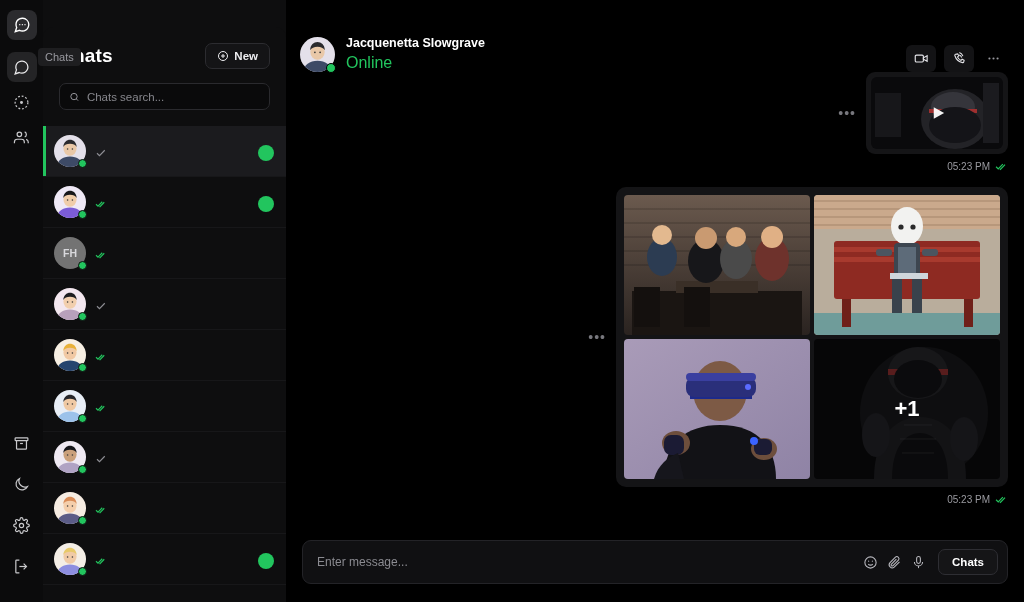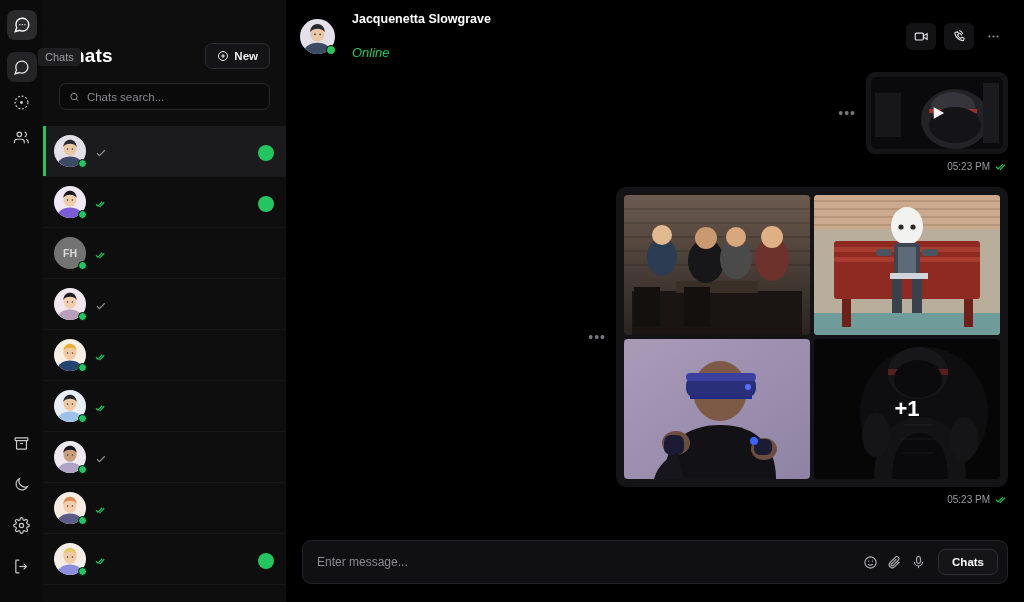--- a/index.html
+++ b/index.html
@@ -115,29 +115,29 @@
     background: #22c55e; color: #0b3d20; font-size: 9.5px; font-weight: bold;
     display: flex; align-items: center; justify-content: center; padding: 0 4px;
   }
   .tick { flex: 0 0 auto; display: flex; }
   .tick.read { color: #22c55e; }
   .tick.sent { color: #8e8e94; }
 
   
   .conv { flex: 1 1 auto; display: flex; flex-direction: column; background: #000; height: 602px; }
   .conv-head {
-    height: 72px; display: flex; align-items: center;
-    padding: 0 20px 0 14px; gap: 17px;
+    height: 72px; display: flex; align-items: flex-end;
+    padding: 0 20px 0 14px; gap: 11px;
   }
   .conv-avatar-wrap { position: relative; width: 35px; height: 35px; flex: 0 0 35px; }
   .conv-avatar { width: 35px; height: 35px; border-radius: 50%; overflow: hidden; display: block; }
   .dot-online.big { width: 10px; height: 10px; border-color: #000; }
   .conv-who { flex: 1 1 auto; }
   .conv-name { font-size: 12.5px; font-weight: bold; color: #fff; }
-  .conv-status { font-size: 13px; color: #22c55e; margin-top: 19px; font-style: italic; }
+  .conv-status { font-size: 16px; color: #22c55e; margin-top: 4px; }
   .head-actions { display: flex; align-items: center; gap: 8px; }
   .icon-btn {
     width: 30px; height: 27px; border-radius: 6px; background: #131315;
     display: flex; align-items: center; justify-content: center;
     color: #e6e6ea; cursor: pointer;
   }
   .icon-btn.plain { background: transparent; color: #9a9aa0; width: 22px; }
 
   .msgs { flex: 1 1 auto; padding: 0 16px 4px 16px; overflow: hidden; }
   .msg-out { display: flex; justify-content: flex-end; align-items: center; gap: 10px; margin-bottom: 14px; }

